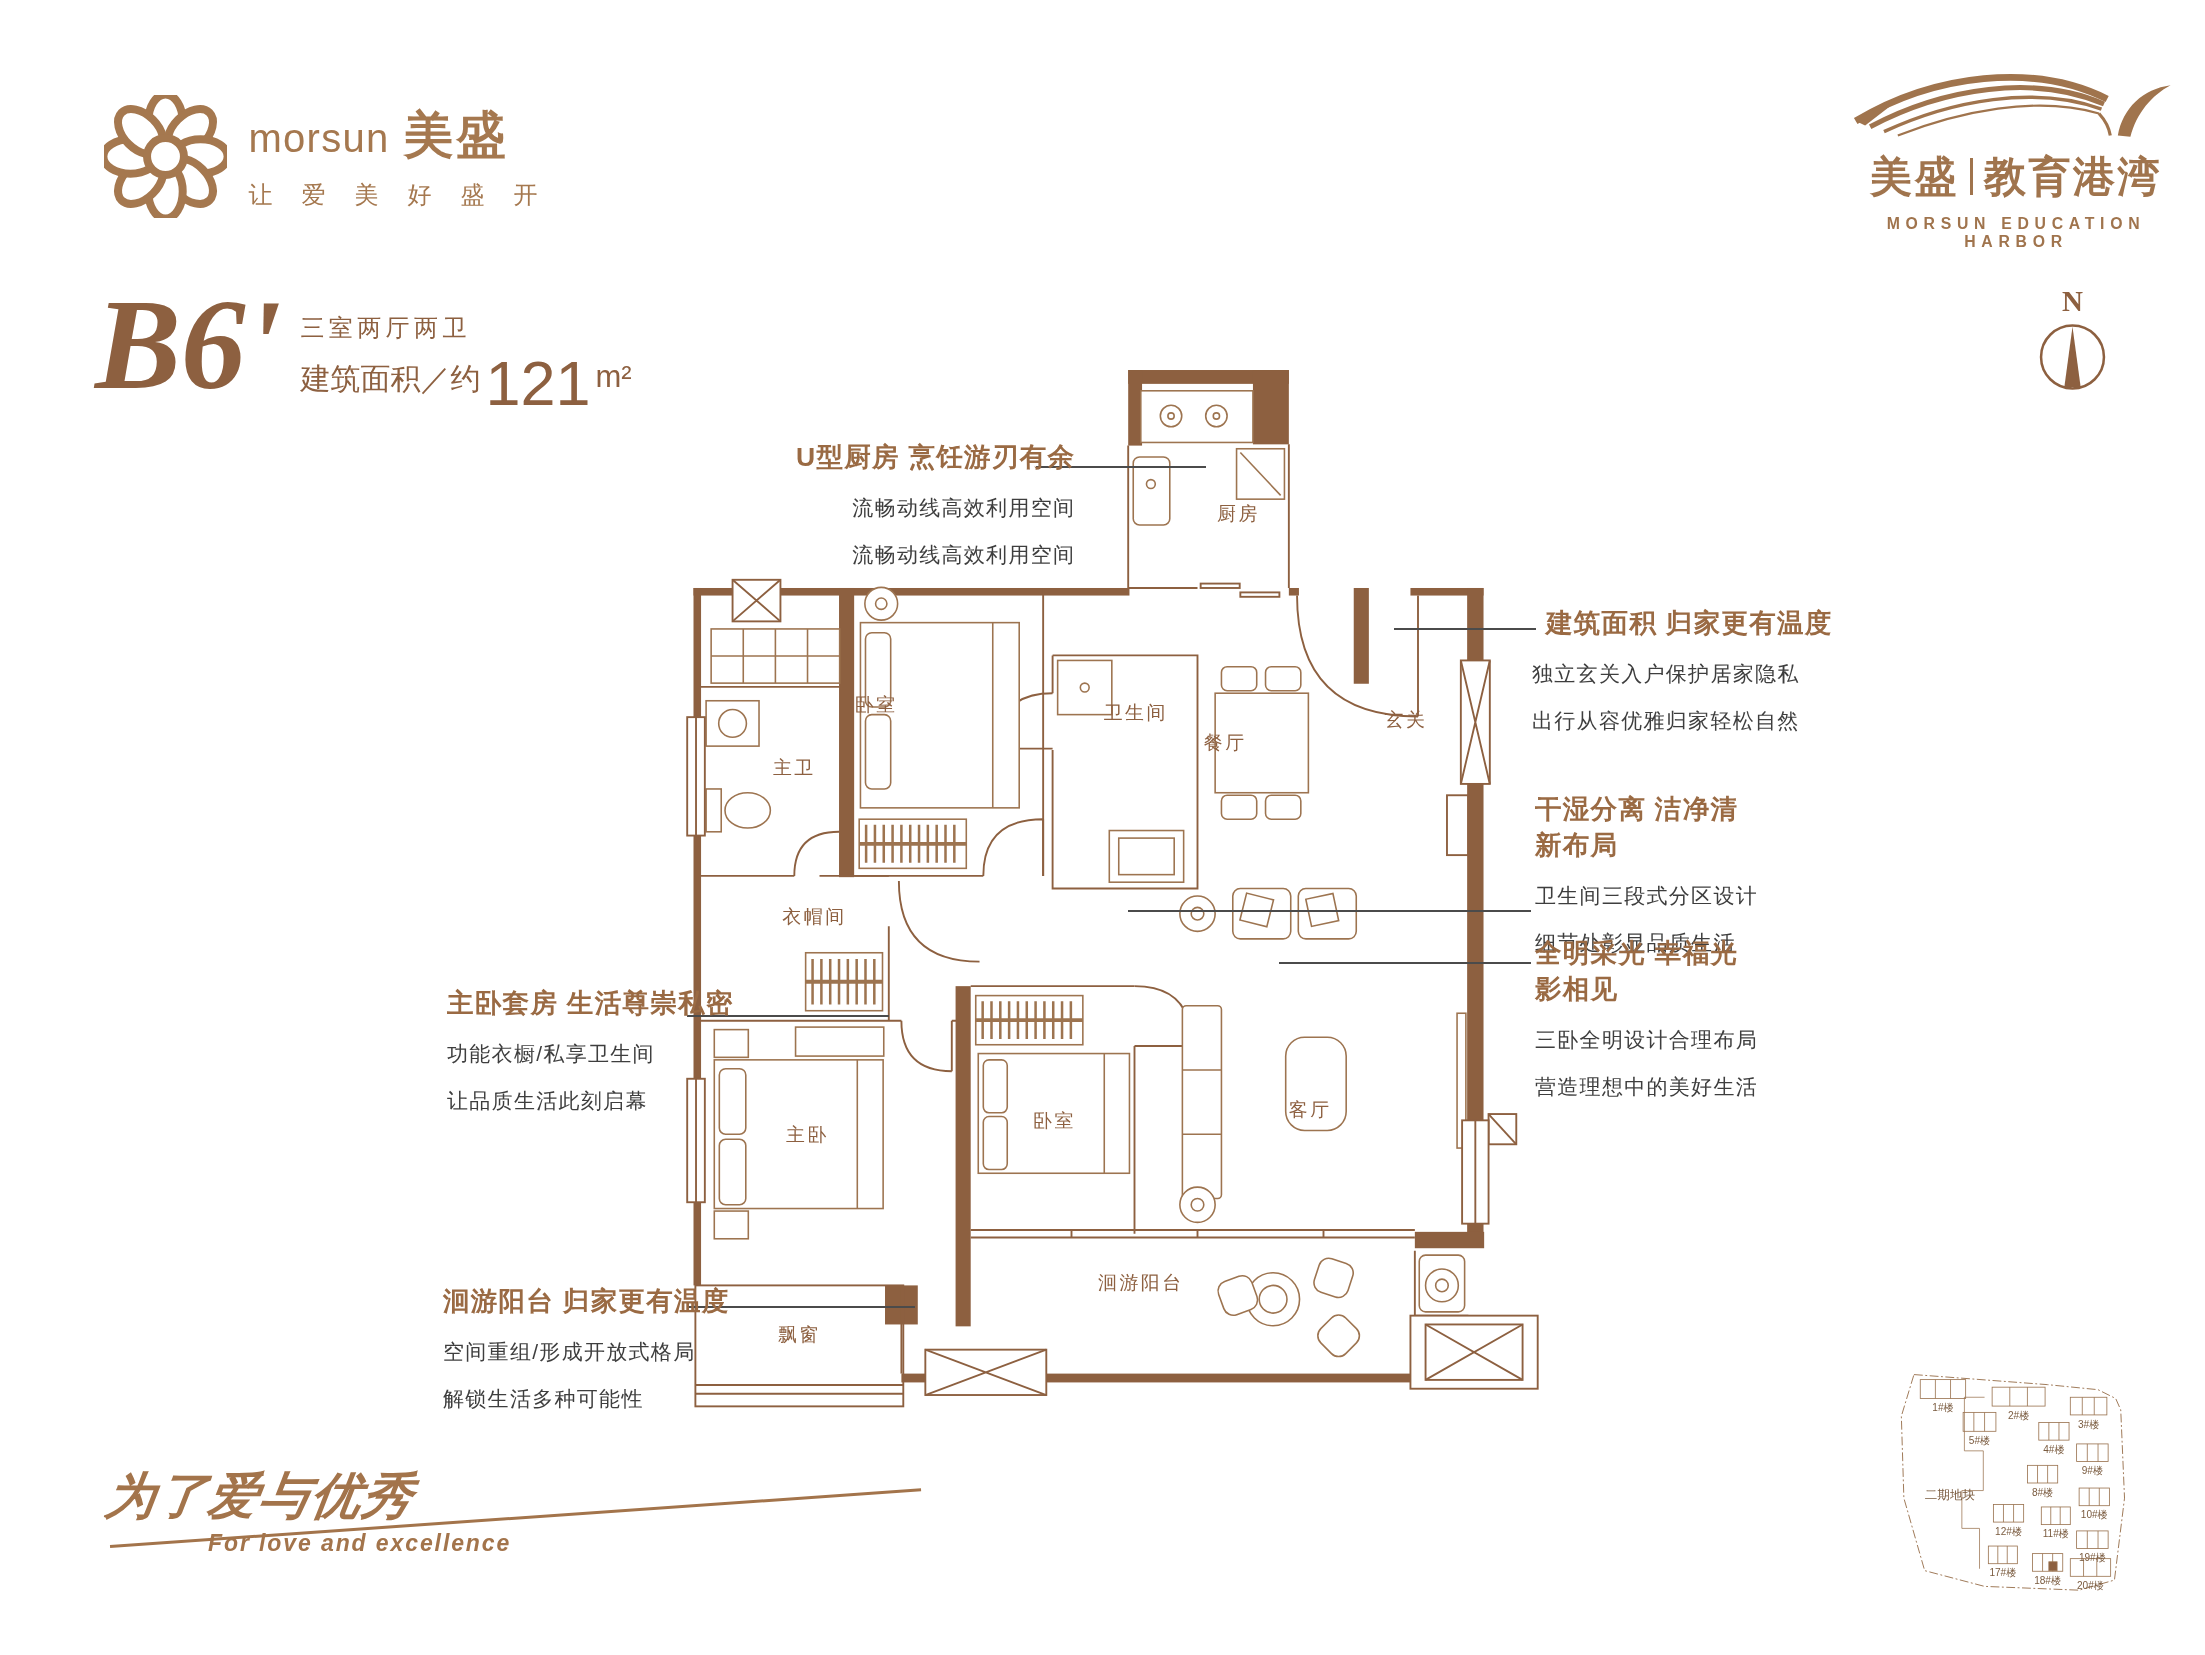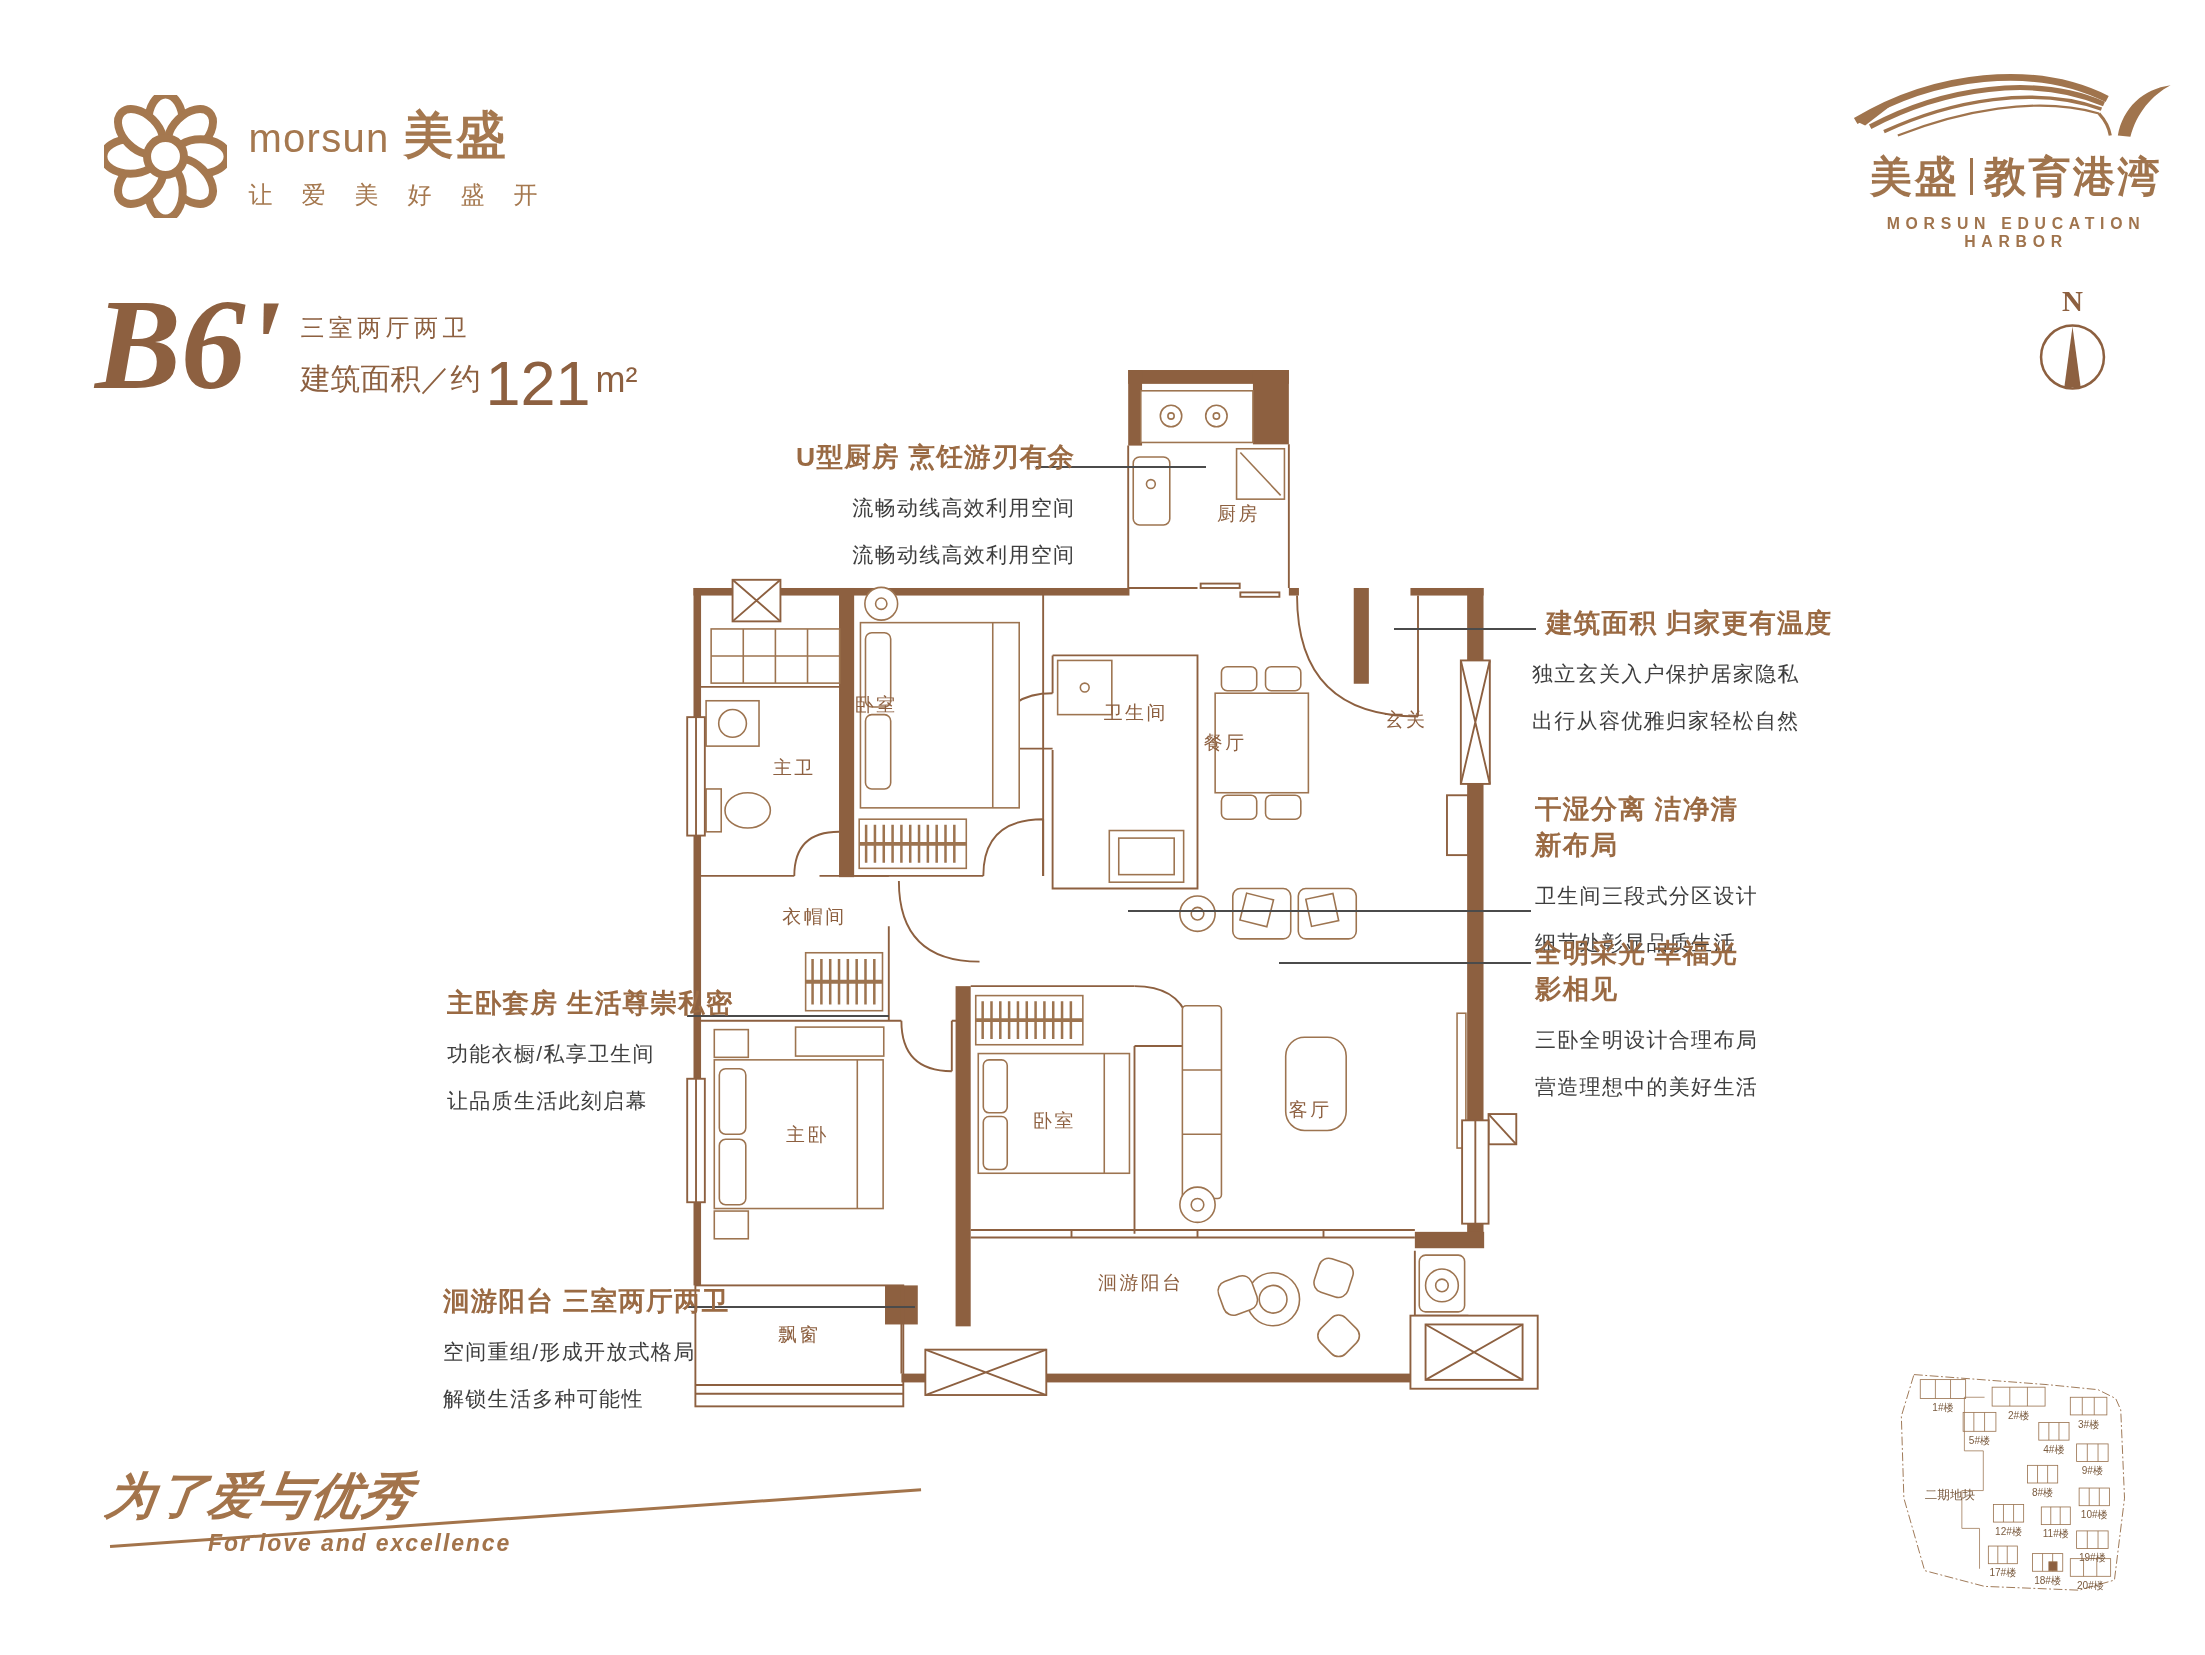--- a/index.html
+++ b/index.html
@@ -23,21 +23,21 @@
 
   
   .unit-head{position:absolute;left:95px;top:287px;display:flex;}
   .unit-code{font-family:"Liberation Serif",serif;font-style:italic;font-weight:bold;
              font-size:129px;line-height:0.9;color:#8d6040;}
   .unit-info{margin-left:19px;margin-top:25px;color:#8d6040;}
   .unit-layout{font-family:Liberation Mono, monospace;font-size:24px;letter-spacing:4.4px;}
   .unit-area{display:flex;align-items:flex-start;margin-top:15px;font-family:Liberation Sans, sans-serif;}
   .unit-area .pfx{font-size:30px;}
   .unit-area .num{font-size:63px;line-height:0.78;margin:0 5px;}
-  .unit-area .u{font-size:36px;}
+  .unit-area .u{font-size:31px;}
 
   
   .compass{position:absolute;left:2034px;top:285px;width:77px;text-align:center;color:#8d6040;}
   .compass .n{font-family:"Liberation Serif",serif;font-size:29px;font-weight:bold;}
 
   
   .callout{position:absolute;}
   .callout h3{margin:0;font-size:26.5px;font-weight:bold;letter-spacing:1.3px;color:#9a6a43;}
   .callout p{margin:19px 0 0;font-size:21px;color:#3e3e3e;letter-spacing:1.3px;}
   .callout.ar{width:227px;}
@@ -369,21 +369,21 @@
     <p>营造理想中的美好生活</p>
   </div>
 
   <div class="callout" style="left:447px;top:985px;">
     <h3>主卧套房 生活尊崇私密</h3>
     <p>功能衣橱/私享卫生间</p>
     <p>让品质生活此刻启幕</p>
   </div>
 
   <div class="callout" style="left:443px;top:1283px;">
-    <h3>洄游阳台 三室两厅两卫</h3>
+    <h3>洄游阳台 归家更有温度</h3>
     <p>空间重组/形成开放式格局</p>
     <p>解锁生活多种可能性</p>
   </div>
 
   <div class="slogan-line"></div>
   <div class="slogan-cn">为了爱与优秀</div>
   <div class="slogan-en">For love and excellence</div>
 
   <svg class="siteplan" width="290" height="290" viewBox="0 0 460 460">
     <g stroke="#9a7350" fill="none" stroke-width="1.5">

